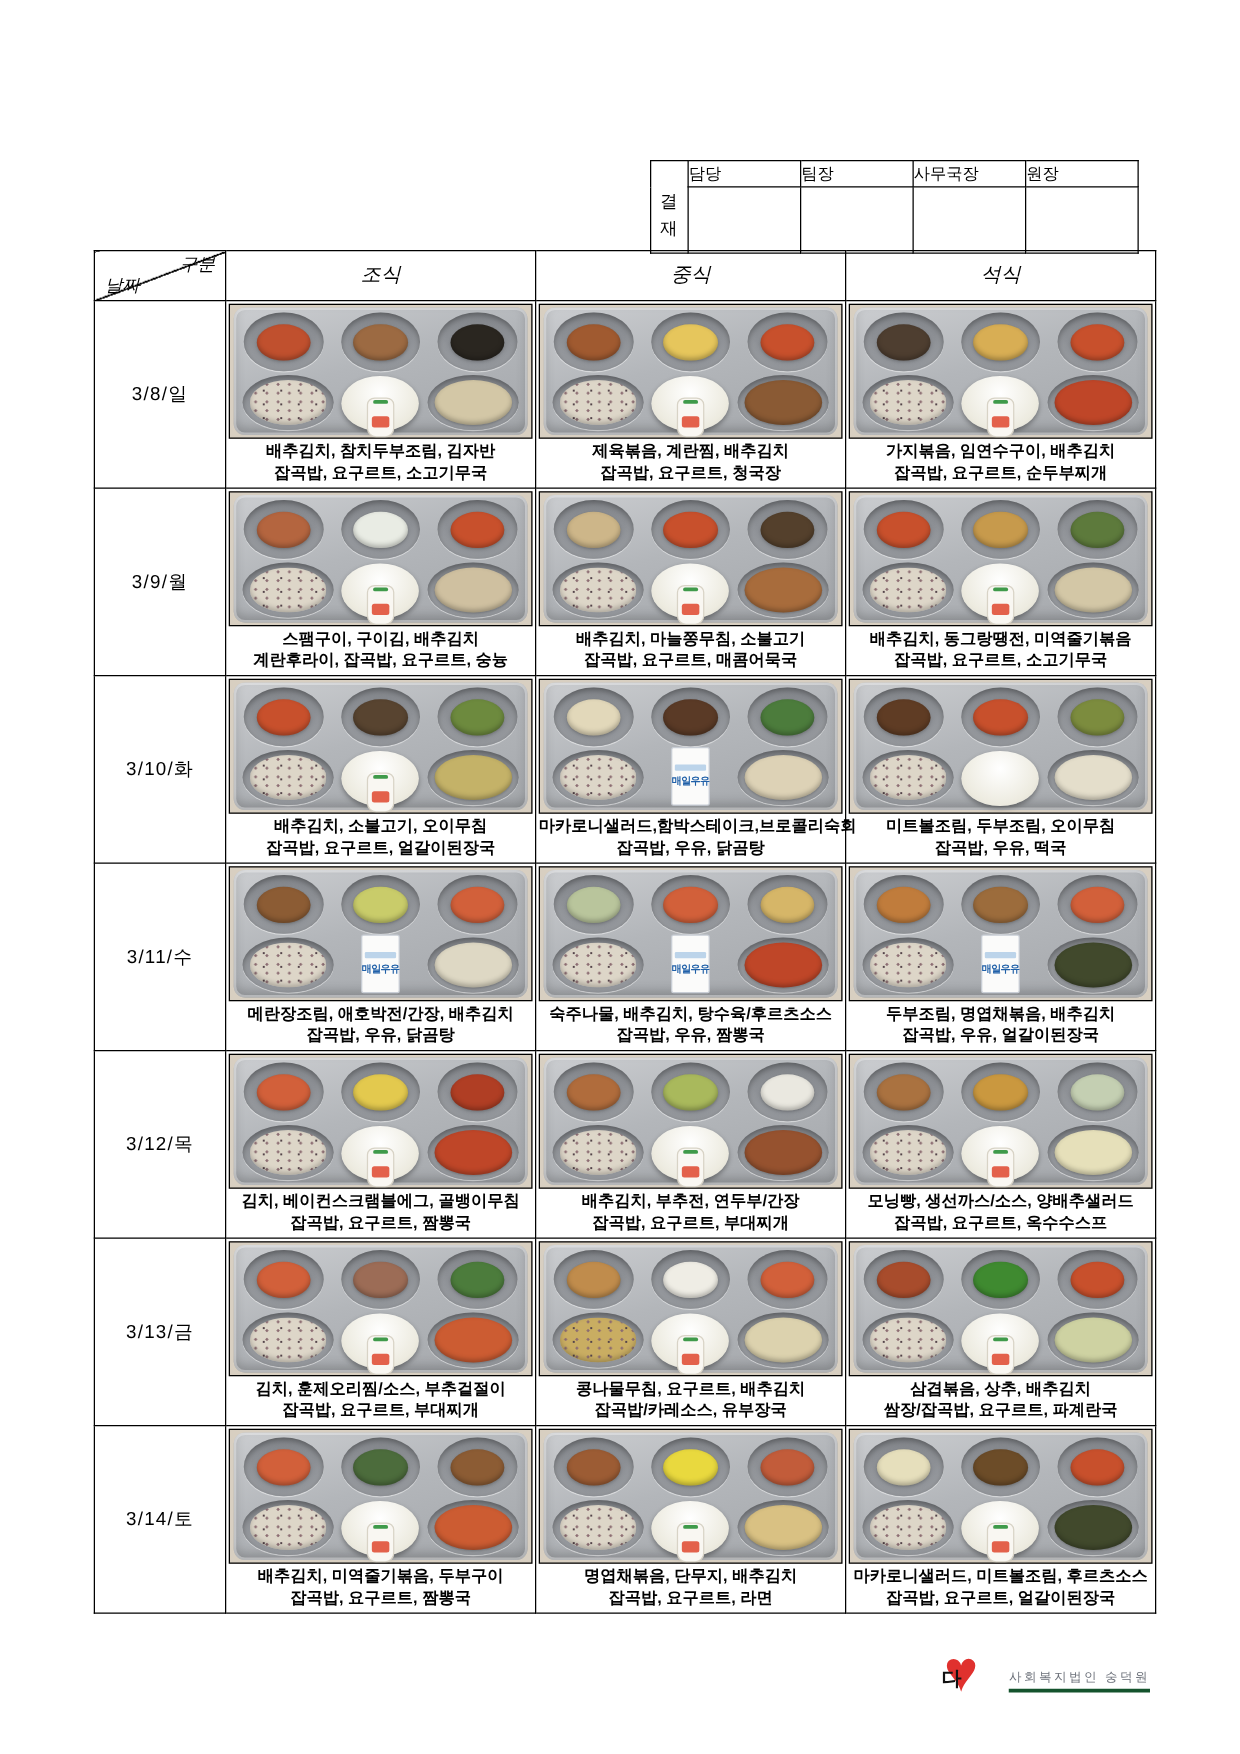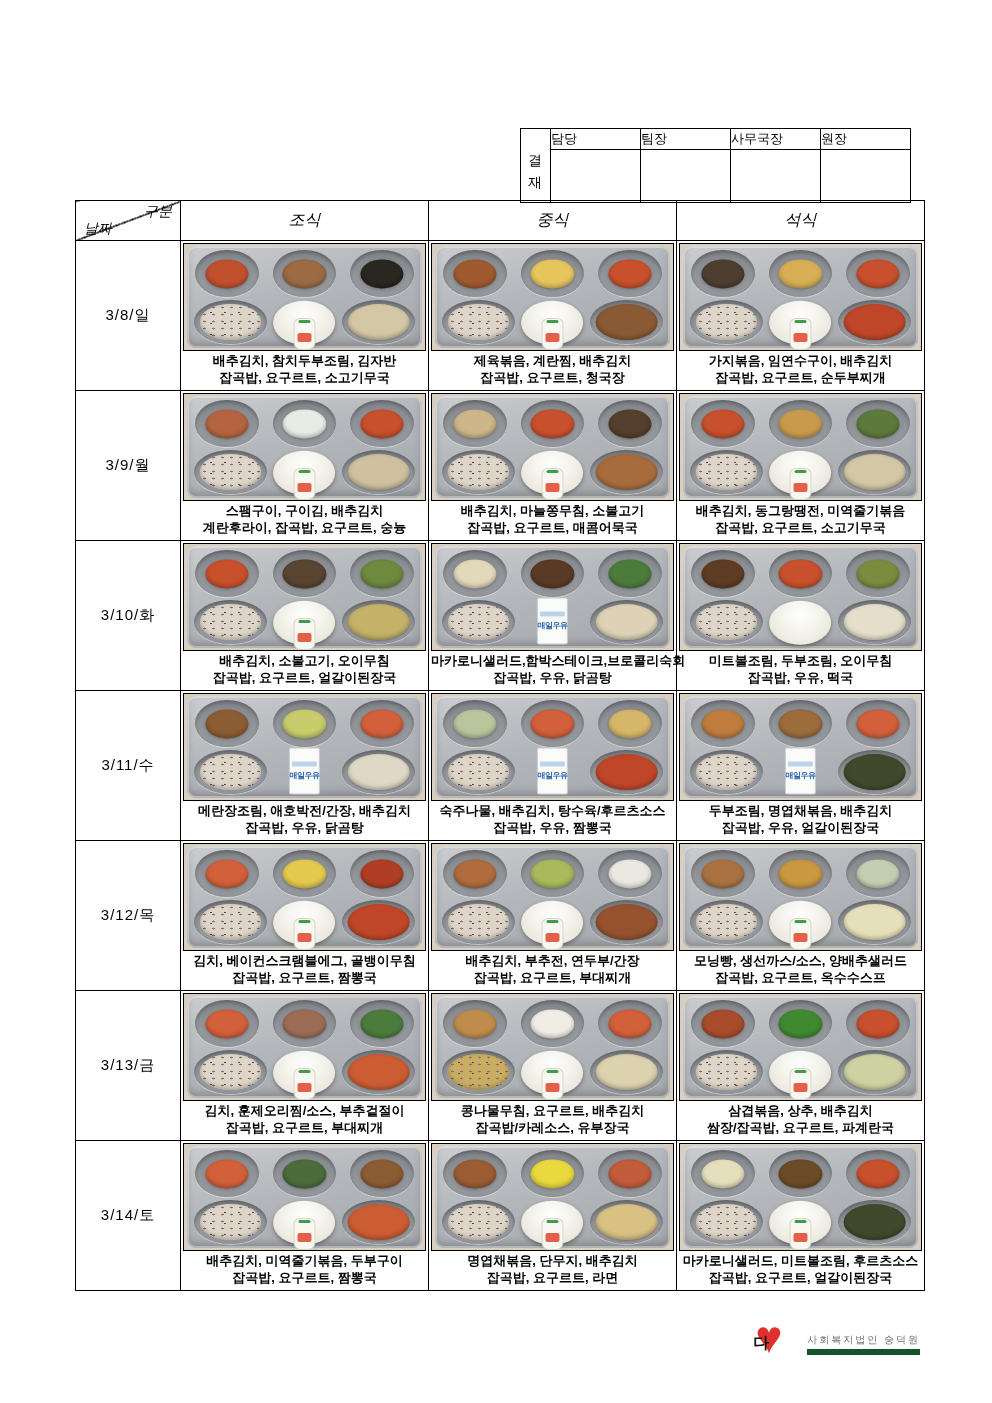--- a/index.html
+++ b/index.html
@@ -79,21 +79,21 @@
   .menu-l1, .menu-l2 { font-size:13px; line-height:17px; font-weight:600; white-space:nowrap; }
 
   
   .footer { position:absolute; top:1320px; right:72px; display:flex; align-items:center; gap:6px; }
   .heart { position:relative; width:46px; height:50px; }
   .heart-glyph { position:absolute; left:0; top:-6px; font-size:46px; color:#e0312e; line-height:1; }
   .heart-da { position:absolute; left:-2px; top:13px; font-size:16px; font-weight:800; color:#111;
               background:rgba(255,255,255,.0); }
   .org { display:flex; flex-direction:column; }
   .org-small { font-size:10px; color:#6a6f78; letter-spacing:2px; padding-bottom:2px;
-               border-bottom:6px solid #14532d; margin-bottom:2px; }
+               border-bottom:3px solid #14532d; margin-bottom:2px; }
   .org-name { font-size:19px; font-weight:800; color:#2b63ac; letter-spacing:0.5px; }
 </style>
 </head>
 <body>
 
 <div class="page">
 
 
   <table class="approval">
     <tbody>

